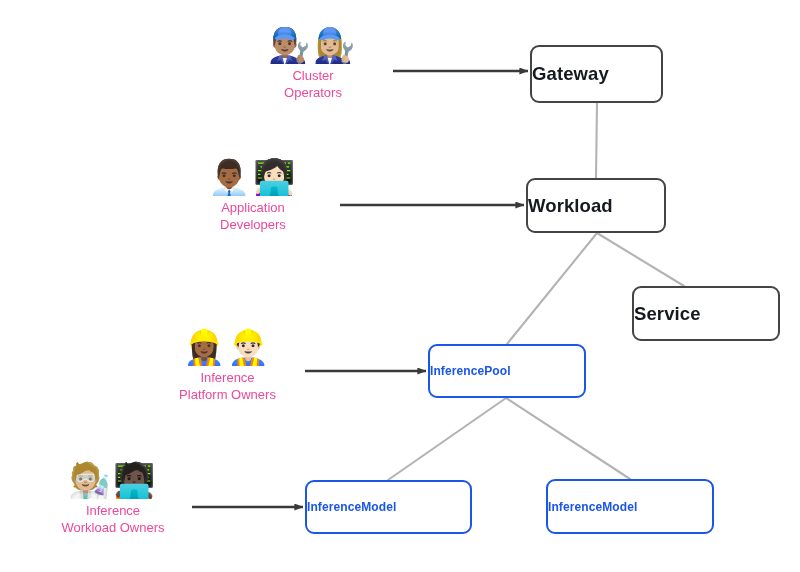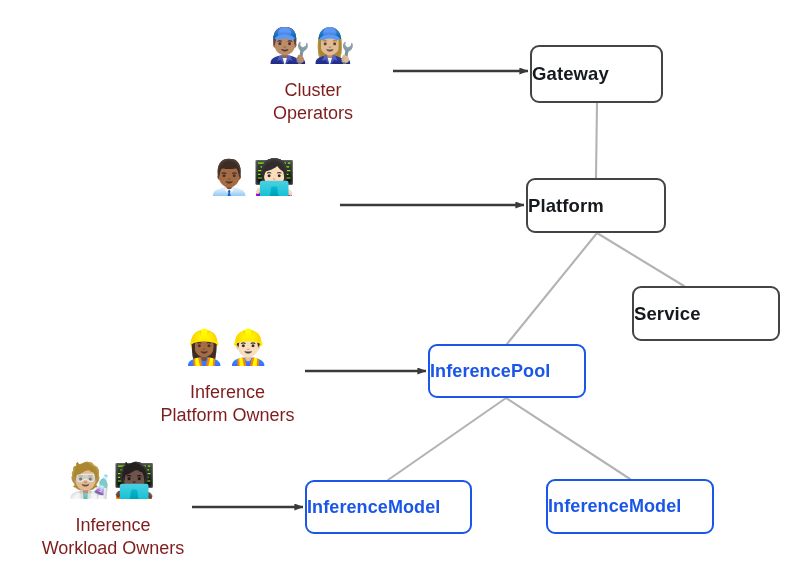--- a/index.html
+++ b/index.html
@@ -45,43 +45,43 @@
     white-space: nowrap;
   }
   .node.k8s {
     border: 2.1px solid #444444;
     color: #16191d;
     font-size: 18.5px;
   }
   .node.infer {
     border: 2.4px solid #1a56e8;
     color: #1a56e8;
-    font-size: 18px;
+    font-size: 12px;
   }
   
   .persona {
     position: absolute;
     display: flex;
     flex-direction: column;
     align-items: center;
     text-align: center;
   }
   .persona-emoji {
     font-family: "DejaVu Sans", sans-serif;
     font-size: 34px;
     line-height: 1.02;
     letter-spacing: 2px;
     white-space: nowrap;
     user-select: none;
   }
   .persona-label {
-    font-size: 18px;
+    font-size: 13px;
     line-height: 1.32;
-    color: #7f1d1d;
-    margin-top: 16px;
+    color: #ec4899;
+    margin-top: 4px;
     font-weight: normal;
     white-space: pre-line;
   }
 </style>
 </head>
 <body style="background: rgb(255, 255, 255);">
 
 <div id="diagram">
 
   <svg class="edge-layer" width="800" height="572" viewBox="0 0 800 572" aria-hidden="true">
@@ -105,21 +105,21 @@
         <line x1="305" y1="371" x2="426" y2="371" marker-end="url(#arrowhead)"></line>
         <line x1="192" y1="507" x2="303" y2="507" marker-end="url(#arrowhead)"></line>
       </g>
   </svg>
 
   <div id="nodes">
       <div class="node k8s" style="left: 530px; top: 45px; width: 133px; height: 58px;">
         <span>Gateway</span>
       </div>
       <div class="node k8s" style="left: 526px; top: 178px; width: 140px; height: 55px;">
-        <span>Platform</span>
+        <span>Workload</span>
       </div>
       <div class="node k8s" style="left: 632px; top: 286px; width: 148px; height: 55px;">
         <span>Service</span>
       </div>
       <div class="node infer" style="left: 428px; top: 344px; width: 158px; height: 54px;">
         <span>InferencePool</span>
       </div>
       <div class="node infer" style="left: 305px; top: 480px; width: 167px; height: 54px;">
         <span>InferenceModel</span>
       </div>
@@ -129,20 +129,22 @@
     </div>
 
   <div id="personas">
       <div class="persona" style="left: 248px; top: 28px; width: 130px;">
         <div class="persona-emoji">👨🏽‍🔧👩🏼‍🔧</div>
         <div class="persona-label">Cluster
 Operators</div>
       </div>
       <div class="persona" style="left: 188px; top: 160px; width: 130px;">
         <div class="persona-emoji">👨🏾‍💼👩🏻‍💻</div>
+        <div class="persona-label">Application
+Developers</div>
       </div>
       <div class="persona" style="left: 155px; top: 330px; width: 145px;">
         <div class="persona-emoji">👷🏾‍♀️👷🏻‍♂️</div>
         <div class="persona-label">Inference
 Platform Owners</div>
       </div>
       <div class="persona" style="left: 38px; top: 463px; width: 150px;">
         <div class="persona-emoji">🧑🏼‍🔬🧑🏿‍💻</div>
         <div class="persona-label">Inference
 Workload Owners</div>

